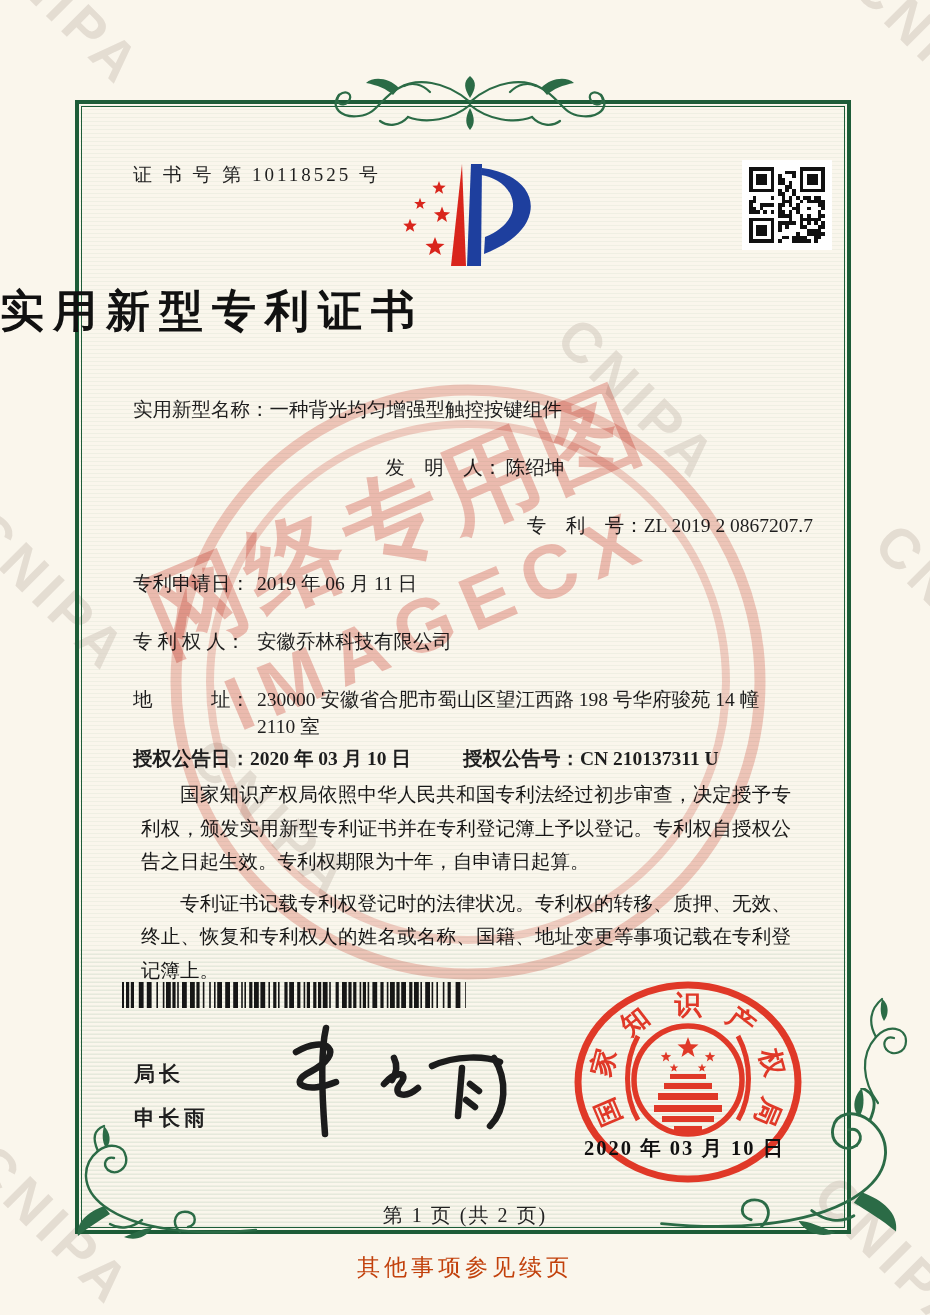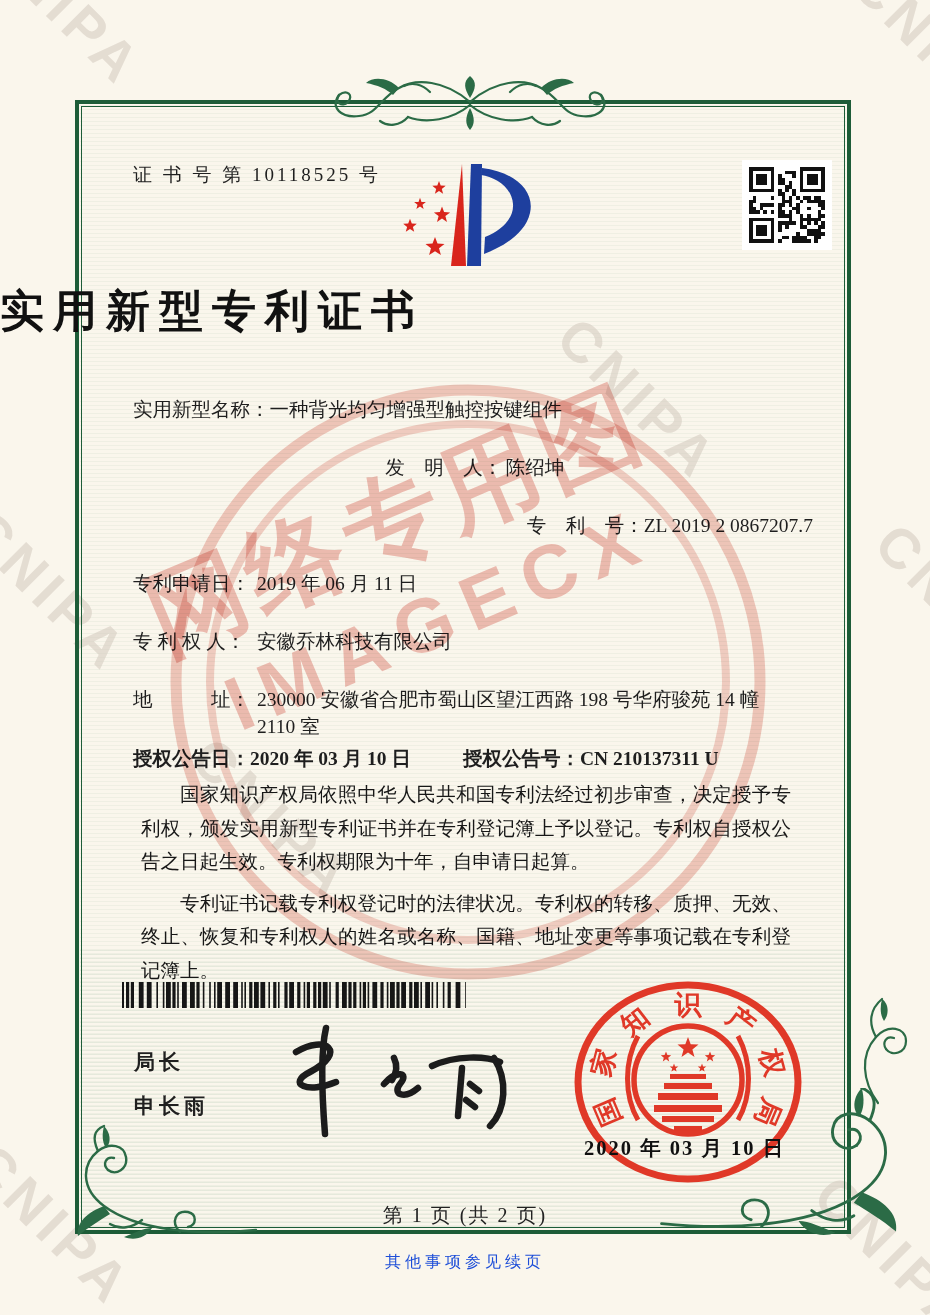--- a/index.html
+++ b/index.html
@@ -27,26 +27,26 @@
   .pre{white-space:pre-line;}
   .addr-val{display:inline-block;vertical-align:top;width:540px;line-height:27px;}
   .grant-no{position:absolute;left:330px;top:0;}
   
   .body-text{left:133px;top:770px;width:666px;font-size:19.5px;line-height:33.5px;
              color:#171717;text-align:justify;}
   .body-text p{margin:8px;text-indent:2em;}
   
   .barcode{left:122px;top:982px;}
   .signer{left:134px;font-size:21px;font-weight:bold;color:#202020;
-          font-family:"Liberation Sans","DejaVu Sans",sans-serif;letter-spacing:4px;}
+          font-family:"Liberation Sans","DejaVu Sans",sans-serif;letter-spacing:4px;margin-top:12px;}
   .signature{left:268px;top:1022px;}
   .seal{left:570px;top:980px;}
   .seal-date{left:584px;top:1134px;font-size:20.5px;letter-spacing:2px;color:#101010;font-weight:bold;}
   .page-info{left:0;top:1202px;width:930px;text-align:center;font-size:20px;color:#222;letter-spacing:2px;}
-  .footer-note{left:0;top:1252px;width:930px;text-align:center;font-size:16px;color:#1d4ed8;letter-spacing:4px;font-family:Liberation Serif, serif;}
+  .footer-note{left:0;top:1252px;width:930px;text-align:center;font-size:23px;color:#c2410c;letter-spacing:4px;font-family:Liberation Serif, serif;}
   
   .wm-gray{position:absolute;font-family:"Liberation Sans","DejaVu Sans",sans-serif;
            font-size:56px;font-weight:bold;letter-spacing:6px;color:#d3c9be;opacity:.55;
            transform:rotate(45deg);transform-origin:center;pointer-events:none;white-space:nowrap;}
   .wm-red{left:105px;top:462px;width:660px;height:300px;transform:rotate(-23deg);
           text-align:center;color:#e2837a;opacity:.5;mix-blend-mode:multiply;pointer-events:none;
           font-family:"Liberation Sans","DejaVu Sans",sans-serif;}
   .wm-red .l1{font-size:98px;font-weight:bold;letter-spacing:8px;line-height:1;}
   .wm-red .l2{font-size:76px;font-weight:bold;letter-spacing:14px;line-height:1;margin-top:22px;}
   .wm-rings{left:0;top:0;pointer-events:none;mix-blend-mode:multiply;}

